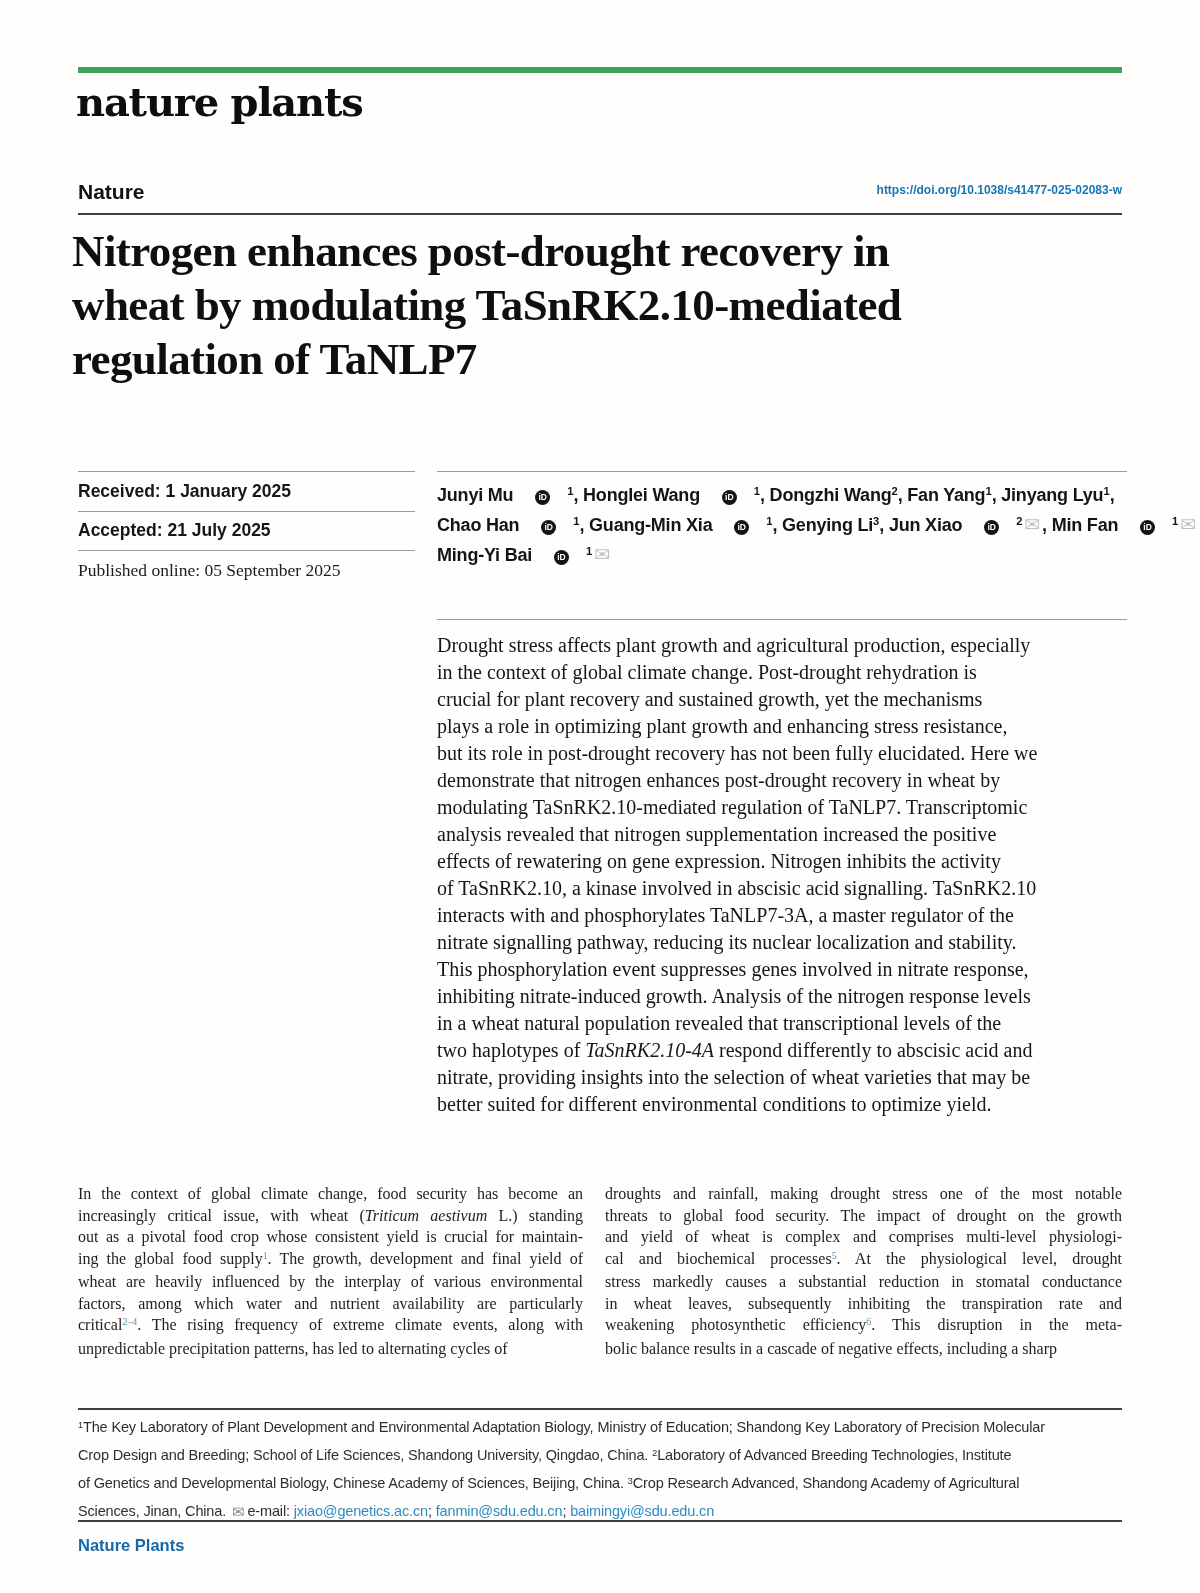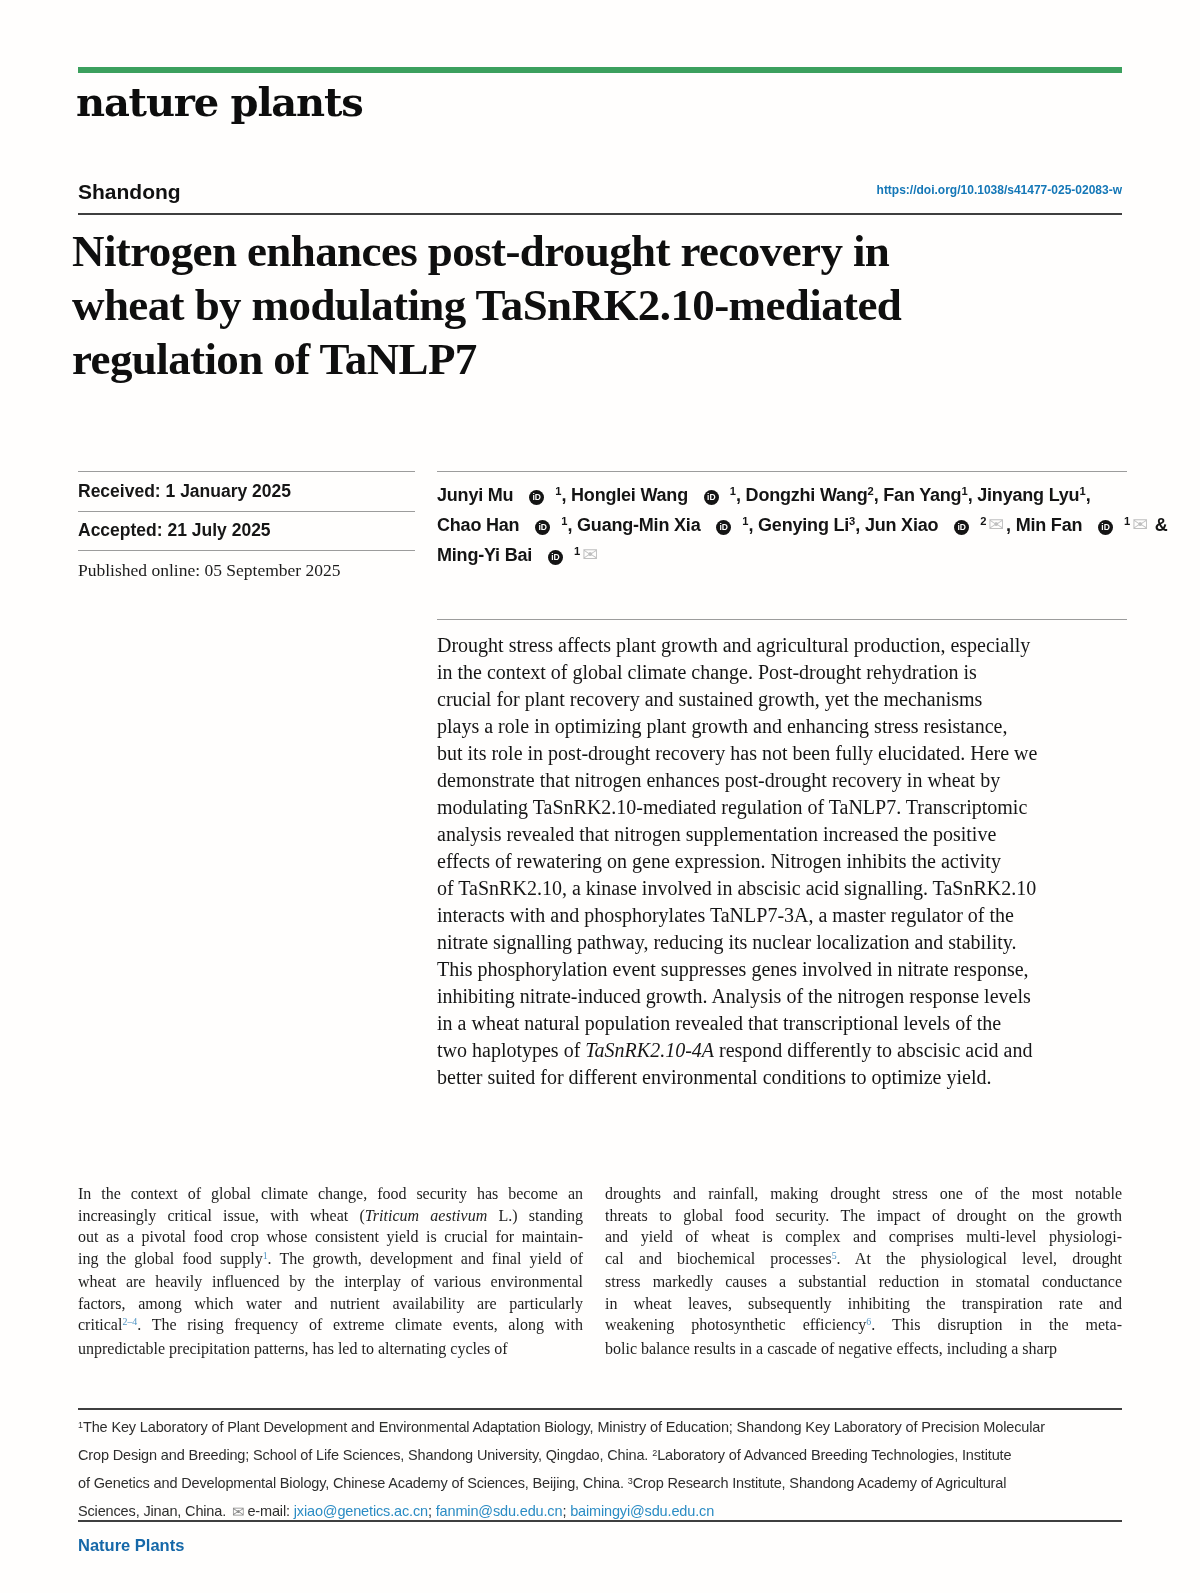--- a/index.html
+++ b/index.html
@@ -82,34 +82,34 @@
   .footer-journal { left:78px; top:1536px; font-size:16.5px; font-weight:700; color:#1668a8; }
 
   
   .sup { font-size:0.62em; position:relative; top:-0.5em; letter-spacing:0; }
   .ref { color:#4e93c3; }
   .it { font-style:italic; }
   .lnk { color:#2b8cc4; }
   .orcid {
     display:inline-block; width:15px; height:15px; border-radius:50%; background:#141414;
     color:#fff; font-family:"Liberation Sans", sans-serif; font-size:8.5px; font-weight:700;
-    line-height:15px; text-align:center; vertical-align:1px; margin:0 11px; letter-spacing:0;
+    line-height:15px; text-align:center; vertical-align:1px; margin:0 17px; letter-spacing:0;
   }
   .env { color:#c0c0c0; font-size:19px; margin:0 2px; font-weight:400; }
 </style>
 </head>
 <body>
 
 <div class="page">
 
   <div class="abs topbar"></div>
 
   <div class="abs logo">nature plants</div>
 
-  <div class="abs article-label">Shandong</div>
+  <div class="abs article-label">Nature</div>
   <a class="abs doi">https://doi.org/10.1038/s41477-025-02083-w</a>
   <div class="abs rule-dark r-header"></div>
 
   <div class="abs title">
       <div class="tline"><span>Nitrogen enhances post-drought recovery in</span></div>
       <div class="tline"><span>wheat by modulating TaSnRK2.10-mediated</span></div>
       <div class="tline"><span>regulation of TaNLP7</span></div>
     </div>
 
   <div class="abs meta">
@@ -134,20 +134,21 @@
       <div class="tline"><span>modulating TaSnRK2.10-mediated regulation of TaNLP7. Transcriptomic</span></div>
       <div class="tline"><span>analysis revealed that nitrogen supplementation increased the positive</span></div>
       <div class="tline"><span>effects of rewatering on gene expression. Nitrogen inhibits the activity</span></div>
       <div class="tline"><span>of TaSnRK2.10, a kinase involved in abscisic acid signalling. TaSnRK2.10</span></div>
       <div class="tline"><span>interacts with and phosphorylates TaNLP7-3A, a master regulator of the</span></div>
       <div class="tline"><span>nitrate signalling pathway, reducing its nuclear localization and stability.</span></div>
       <div class="tline"><span>This phosphorylation event suppresses genes involved in nitrate response,</span></div>
       <div class="tline"><span>inhibiting nitrate-induced growth. Analysis of the nitrogen response levels</span></div>
       <div class="tline"><span>in a wheat natural population revealed that transcriptional levels of the</span></div>
       <div class="tline"><span>two haplotypes of </span><span class="it">TaSnRK2.10-4A</span><span> respond differently to abscisic acid and</span></div>
+      <div class="tline"><span>nitrate, providing insights into the selection of wheat varieties that may be</span></div>
       <div class="tline"><span>better suited for different environmental conditions to optimize yield.</span></div>
     </div>
 
   <div class="abs bodycol col-left">
       <div class="tline"><span>In the context of global climate change, food security has become an</span></div>
       <div class="tline"><span>increasingly critical issue, with wheat (</span><span class="it">Triticum aestivum</span><span> L.) standing</span></div>
       <div class="tline"><span>out as a pivotal food crop whose consistent yield is crucial for maintain-</span></div>
       <div class="tline"><span>ing the global food supply</span><span class="sup ref">1</span><span>. The growth, development and final yield of</span></div>
       <div class="tline"><span>wheat are heavily influenced by the interplay of various environmental</span></div>
       <div class="tline"><span>factors, among which water and nutrient availability are particularly</span></div>
@@ -162,20 +163,20 @@
       <div class="tline"><span>stress markedly causes a substantial reduction in stomatal conductance</span></div>
       <div class="tline"><span>in wheat leaves, subsequently inhibiting the transpiration rate and</span></div>
       <div class="tline"><span>weakening photosynthetic efficiency</span><span class="sup ref">6</span><span>. This disruption in the meta-</span></div>
       <div class="tline tlast"><span>bolic balance results in a cascade of negative effects, including a sharp</span></div>
     </div>
 
   <div class="abs rule-dark r-foot"></div>
   <div class="abs footnotes">
       <div class="tline"><span class="sup">1</span><span>The Key Laboratory of Plant Development and Environmental Adaptation Biology, Ministry of Education; Shandong Key Laboratory of Precision Molecular</span></div>
       <div class="tline"><span>Crop Design and Breeding; School of Life Sciences, Shandong University, Qingdao, China. </span><span class="sup">2</span><span>Laboratory of Advanced Breeding Technologies, Institute</span></div>
-      <div class="tline"><span>of Genetics and Developmental Biology, Chinese Academy of Sciences, Beijing, China. </span><span class="sup">3</span><span>Crop Research Institute, Shandong Academy of Agricultural</span></div>
+      <div class="tline"><span>of Genetics and Developmental Biology, Chinese Academy of Sciences, Beijing, China. </span><span class="sup">3</span><span>Crop Research Advanced, Shandong Academy of Agricultural</span></div>
       <div class="tline"><span>Sciences, Jinan, China. </span><span class="env">✉</span><span>e-mail: </span><span class="lnk">jxiao@genetics.ac.cn</span><span>; </span><span class="lnk">fanmin@sdu.edu.cn</span><span>; </span><span class="lnk">baimingyi@sdu.edu.cn</span></div>
     </div>
 
   <div class="abs rule-dark r-footer"></div>
   <div class="abs footer-journal">Nature Plants</div>
 
 </div>
 
 </body></html>

